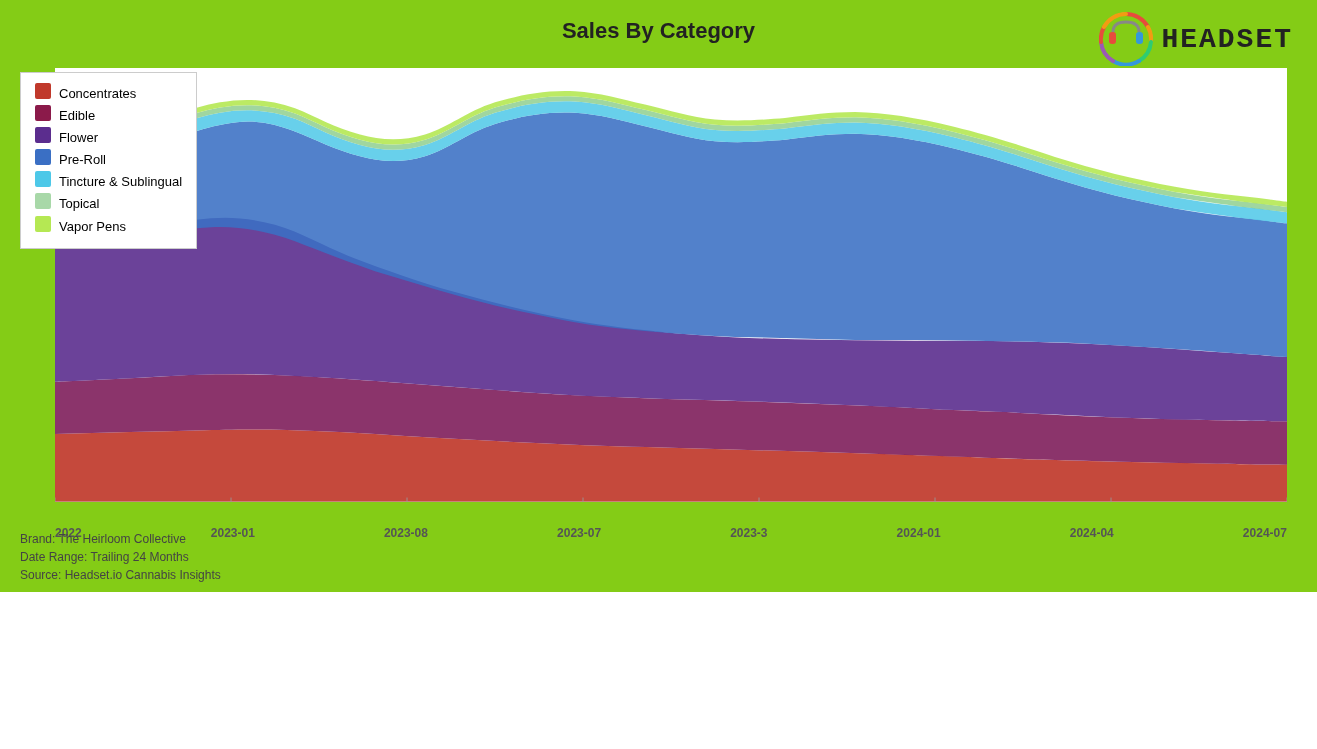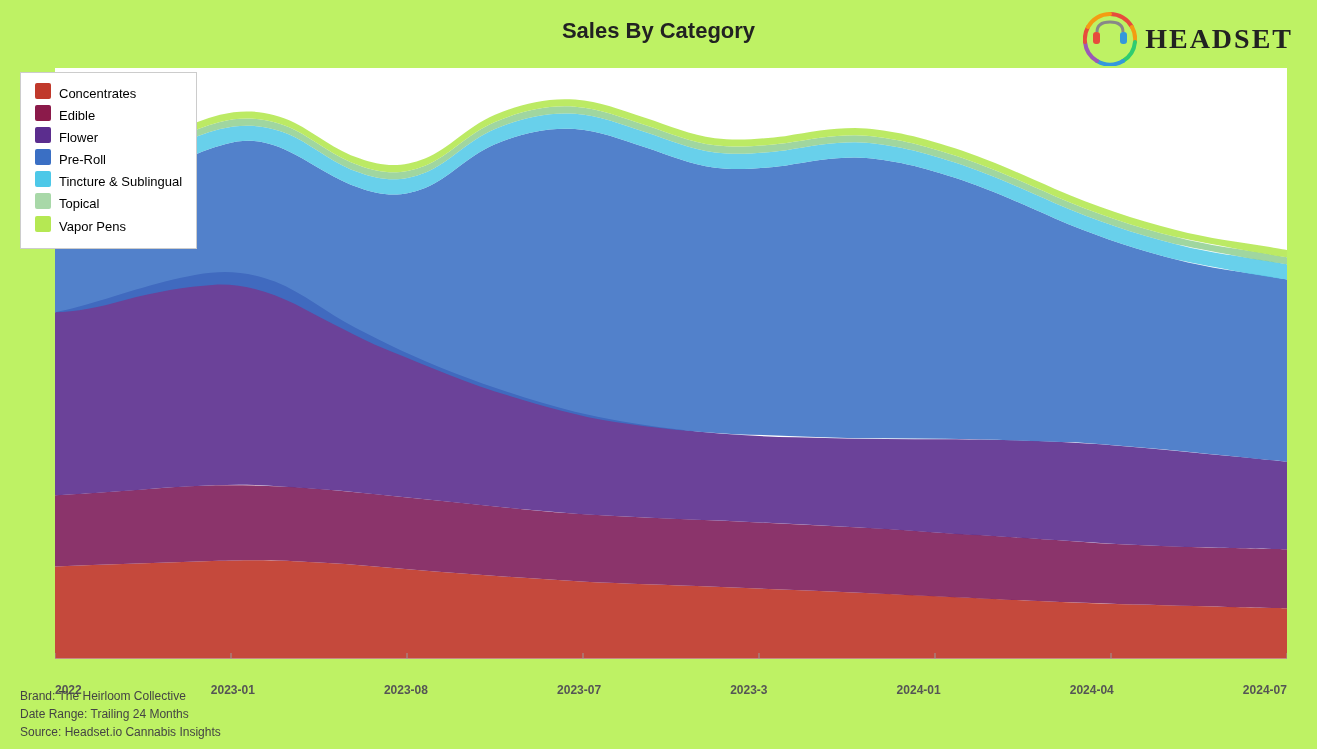--- a/index.html
+++ b/index.html
@@ -5,23 +5,23 @@
     * { margin: 0; padding: 0; box-sizing: border-box; }
     body {
       width: 1317px;
       height: 749px;
       background: #fff;
       font-family: Arial, sans-serif;
       overflow: hidden;
     }
     .chart-container {
       width: 1317px;
-      height: 749px;
+      height: 592px;
       position: relative;
-      background: #bef264;
+      background: #84cc16;
     }
     .chart-title {
       text-align: center;
       font-size: 22px;
       font-weight: bold;
       padding-top: 18px;
       padding-bottom: 8px;
       color: #222;
     }
     .logo {
@@ -34,21 +34,21 @@
     }
     .logo-icon {
       width: 54px;
       height: 54px;
     }
     .logo-text {
       font-size: 28px;
       font-weight: bold;
       color: #222;
       letter-spacing: 2px;
-      font-family: Liberation Serif, serif;
+      font-family: Liberation Mono, monospace;
     }
     .legend {
       position: absolute;
       top: 72px;
       left: 20px;
       background: #fff;
       border: 1px solid #ccc;
       padding: 10px 14px;
       font-size: 13px;
       line-height: 1.7;

